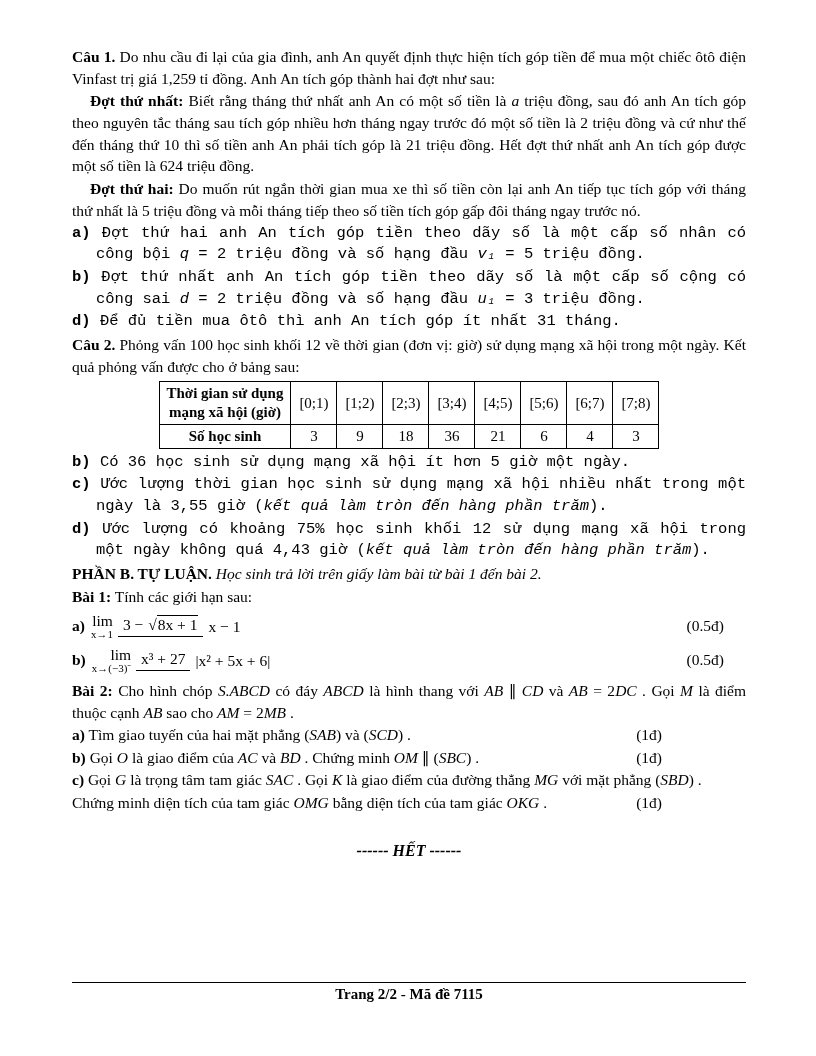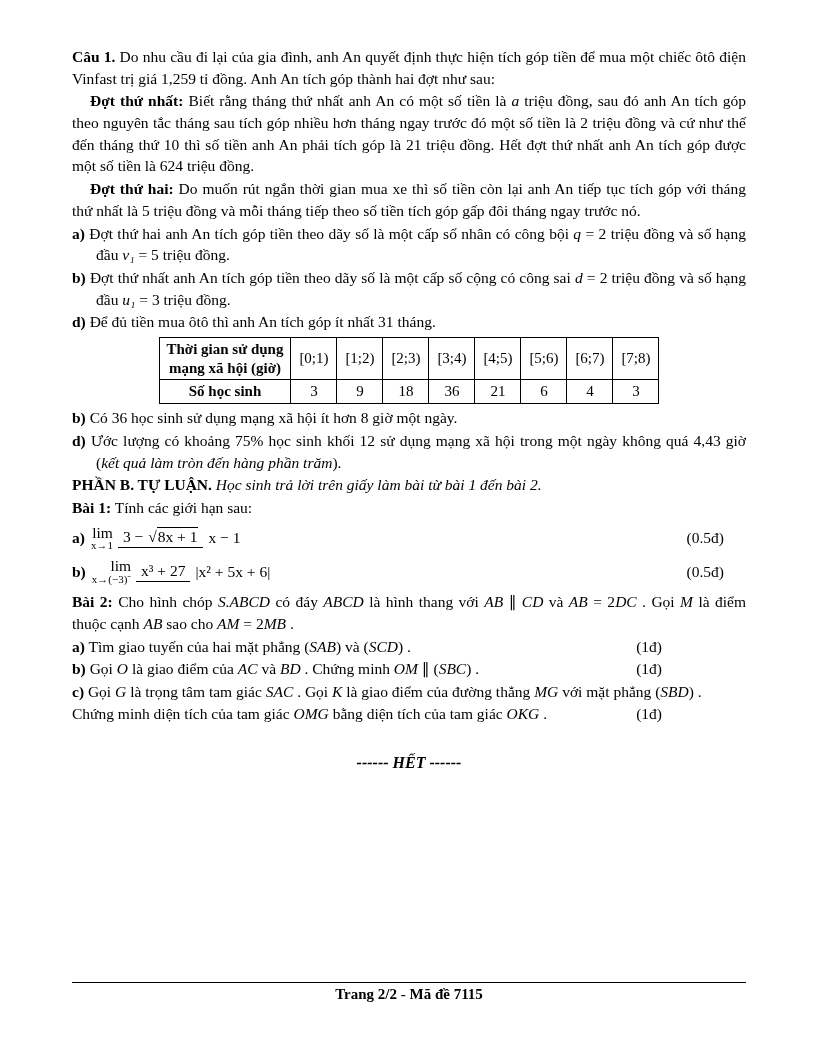--- a/index.html
+++ b/index.html
@@ -7,21 +7,21 @@
   body {
     width:816px; height:1056px; position:relative;
     font-family:"Liberation Serif", serif;
     font-size:15.5px; color:#000;
   }
   .page { padding:46px 70px 0 72px; }
   .b { font-weight:bold; }
   .i { font-style:italic; }
   .para { line-height:1.4; text-align:justify; margin:0 0 1px 0; }
   .indent { text-indent:18px; }
-  .hang { padding-left:24px; text-indent:-24px; }
+  .hang { padding-left:24px; text-indent:-24px;font-family:Liberation Mono, monospace; }
 
   
   table.data-table { border-collapse:collapse; margin:4px auto 3px auto; }
   table.data-table td {
     border:1px solid #000; text-align:center; vertical-align:middle;
     padding:2px 7px; font-size:15px; line-height:1.25;
   }
   table.data-table td.th { font-weight:bold; }
   table.data-table td.num-col { min-width:46px; }
 
@@ -55,20 +55,21 @@
 
 <div class="page">
 
   <p class="para"><span class="b">Câu 1.</span><span> Do nhu cầu đi lại của gia đình, anh An quyết định thực hiện tích góp tiền để mua một chiếc ôtô điện Vinfast trị giá 1,259 tỉ đồng. Anh An tích góp thành hai đợt như sau:</span></p>
   <p class="para indent"><span class="b">Đợt thứ nhất:</span><span> Biết rằng tháng thứ nhất anh An có một số tiền là </span><span class="i">a</span><span> triệu đồng, sau đó anh An tích góp theo nguyên tắc tháng sau tích góp nhiều hơn tháng ngay trước đó một số tiền là 2 triệu đồng và cứ như thế đến tháng thứ 10 thì số tiền anh An phải tích góp là 21 triệu đồng. Hết đợt thứ nhất anh An tích góp được một số tiền là 624 triệu đồng.</span></p>
   <p class="para indent"><span class="b">Đợt thứ hai:</span><span> Do muốn rút ngắn thời gian mua xe thì số tiền còn lại anh An tiếp tục tích góp với tháng thứ nhất là 5 triệu đồng và mỗi tháng tiếp theo số tiền tích góp gấp đôi tháng ngay trước nó.</span></p>
   <p class="para hang"><span class="b">a)</span><span> Đợt thứ hai anh An tích góp tiền theo dãy số là một cấp số nhân có công bội </span><span class="i">q</span><span> = 2 triệu đồng và số hạng đầu </span><span class="i">v₁</span><span> = 5 triệu đồng.</span></p>
   <p class="para hang"><span class="b">b)</span><span> Đợt thứ nhất anh An tích góp tiền theo dãy số là một cấp số cộng có công sai </span><span class="i">d</span><span> = 2 triệu đồng và số hạng đầu </span><span class="i">u₁</span><span> = 3 triệu đồng.</span></p>
   <p class="para hang"><span class="b">d)</span><span> Để đủ tiền mua ôtô thì anh An tích góp ít nhất 31 tháng.</span></p>
 
+  <p class="para"><span class="b">Câu 2.</span><span> Phỏng vấn 100 học sinh khối 12 về thời gian (đơn vị: giờ) sử dụng mạng xã hội trong một ngày. Kết quả phỏng vấn được cho ở bảng sau:</span></p>
 
   <table class="data-table">
     <tbody>
         <tr>
       <td class="th">
         <span>Thời gian sử dụng</span><br>
         <span>mạng xã hội (giờ)</span>
       </td>
       <td class="num-col">[0;1)</td>
       <td class="num-col">[1;2)</td>
@@ -86,21 +87,22 @@
       <td class="num-col">18</td>
       <td class="num-col">36</td>
       <td class="num-col">21</td>
       <td class="num-col">6</td>
       <td class="num-col">4</td>
       <td class="num-col">3</td>
     </tr>
   </tbody>
     </table>
 
-  <p class="para hang"><span class="b">b)</span><span> Có 36 học sinh sử dụng mạng xã hội ít hơn 8 giờ một ngày.</span></p>
+  <p class="para hang"><span class="b">b)</span><span> Có 36 học sinh sử dụng mạng xã hội ít hơn 5 giờ một ngày.</span></p>
+  <p class="para hang"><span class="b">c)</span><span> Ước lượng thời gian học sinh sử dụng mạng xã hội nhiều nhất trong một ngày là 3,55 giờ (</span><span class="i">kết quả làm tròn đến hàng phần trăm</span><span>).</span></p>
   <p class="para hang"><span class="b">d)</span><span> Ước lượng có khoảng 75% học sinh khối 12 sử dụng mạng xã hội trong một ngày không quá 4,43 giờ (</span><span class="i">kết quả làm tròn đến hàng phần trăm</span><span>).</span></p>
 
   <p class="para"><span class="b">PHẦN B. TỰ LUẬN.</span><span class="i"> Học sinh trả lời trên giấy làm bài từ bài 1 đến bài 2.</span></p>
   <p class="para"><span class="b">Bài 1:</span><span> Tính các giới hạn sau:</span></p>
 
   <div class="math-row">
     <span class="item-label">a)</span>
     <span class="math">
       <span class="lim">
         <span class="lim-word">lim</span>

